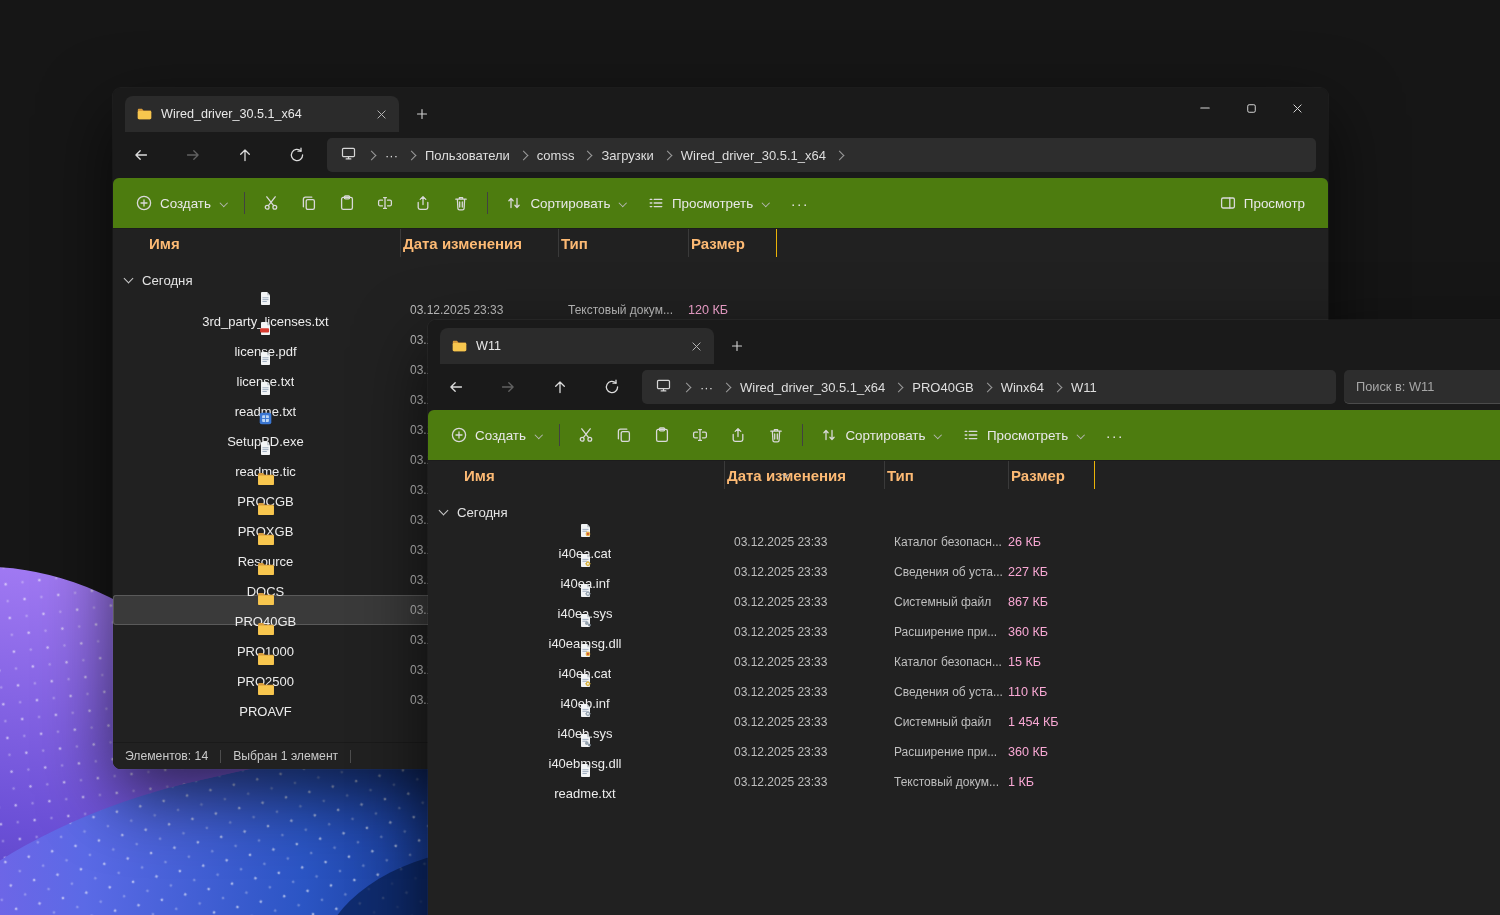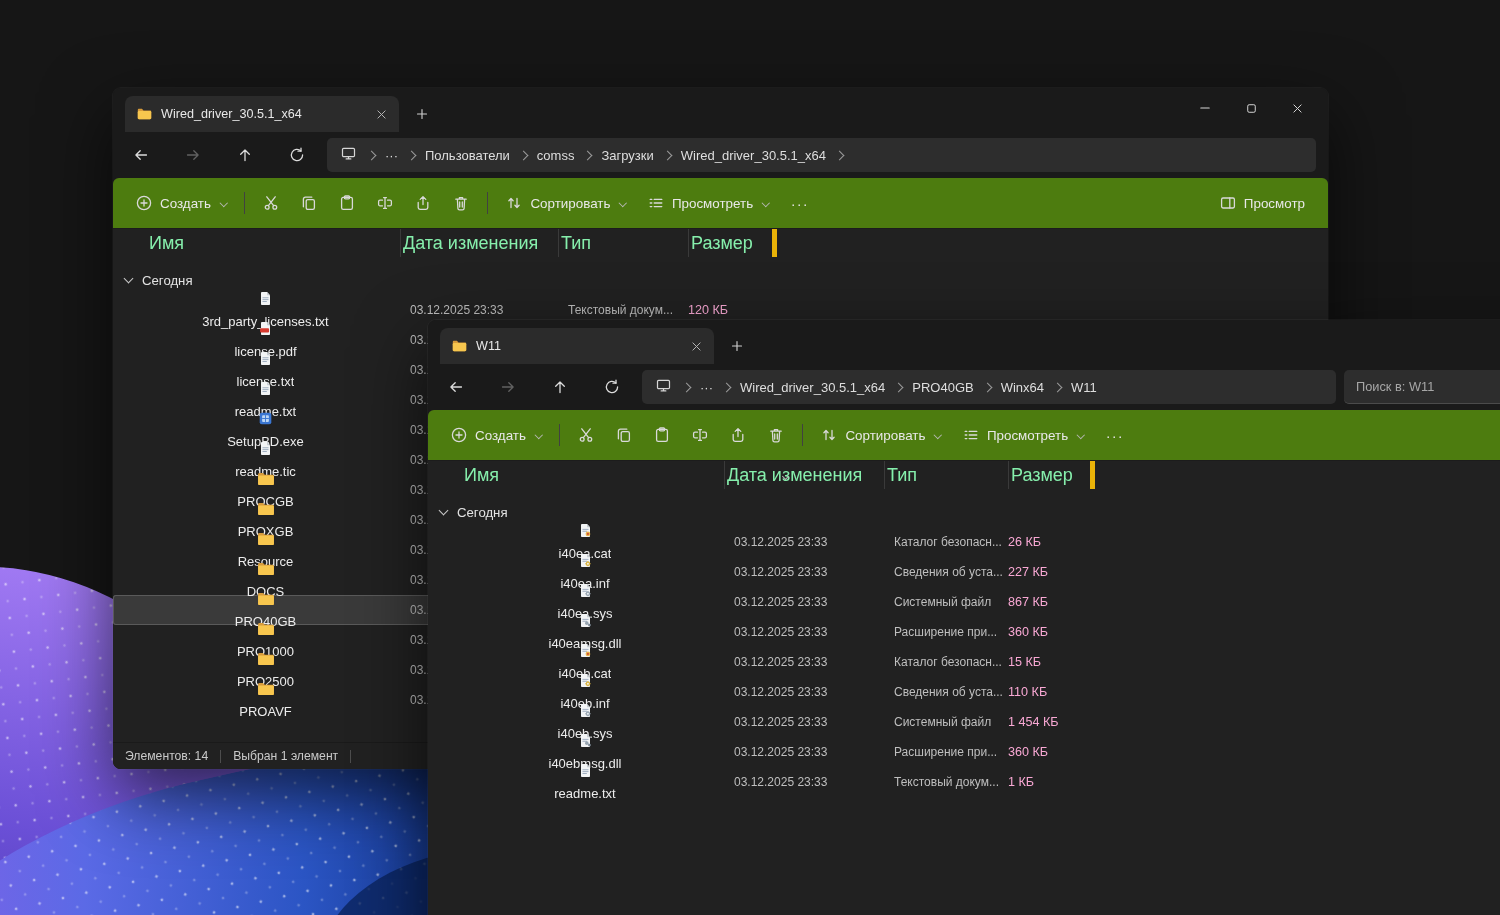--- a/index.html
+++ b/index.html
@@ -64,25 +64,25 @@
   .cico{display:flex;color:#d9d9d9;flex:none;}
   .ibtn{width:38px;height:36px;display:flex;align-items:center;justify-content:center;color:#d9d9d9;
     border-radius:5px;flex:none;}
   .cdiv{width:1px;height:22px;background:#414141;margin:0 7px;flex:none;}
   .more-label{font-size:15px;letter-spacing:1px;color:#e0e0e0;}
   .cbtn.right{margin-left:auto;}
   
   .content{flex:1;min-height:0;background:#212121;position:relative;}
   .w1cols{display:grid;grid-template-columns:287px 158px 130px 89px;}
   .w2cols{display:grid;grid-template-columns:296px 160px 124px 87px;}
-  .headers{height:28px;font-size:18px;color:#86efac;}
+  .headers{height:28px;font-size:15px;color:#fdba74;font-weight:bold;}
   .hc{display:flex;align-items:center;padding-left:2px;position:relative;min-width:0;}
   .hc.name{padding-left:36px;}
   .hc+.hc{border-left:1px solid #3a3a3a;}
-  .hc.last{border-right:5px solid #eab308;}
+  .hc.last{border-right:1px solid #eab308;}
   .sortmark{position:absolute;top:2px;left:58px;color:#b5b5b5;}
   .sortmark .cv{width:4px;height:4px;border-width:1.2px;}
   .spacer8{height:8px;}
   .group{height:30px;display:flex;align-items:center;gap:10px;padding-left:12px;font-size:13.2px;color:#e2e2e2;}
   .group .cv{color:#c9c9c9;margin-top:-3px;}
   .frow{height:30px;align-items:center;border-radius:3px;}
   .cell{min-width:0;white-space:nowrap;overflow:hidden;}
   .cname{display:flex;align-items:center;gap:8px;padding-left:18px;flex-direction:column;}
   .ficon{display:flex;flex:none;width:18px;justify-content:center;align-items:center;}
   .fname{font-size:13px;color:#ececec;overflow:hidden;text-overflow:ellipsis;}

